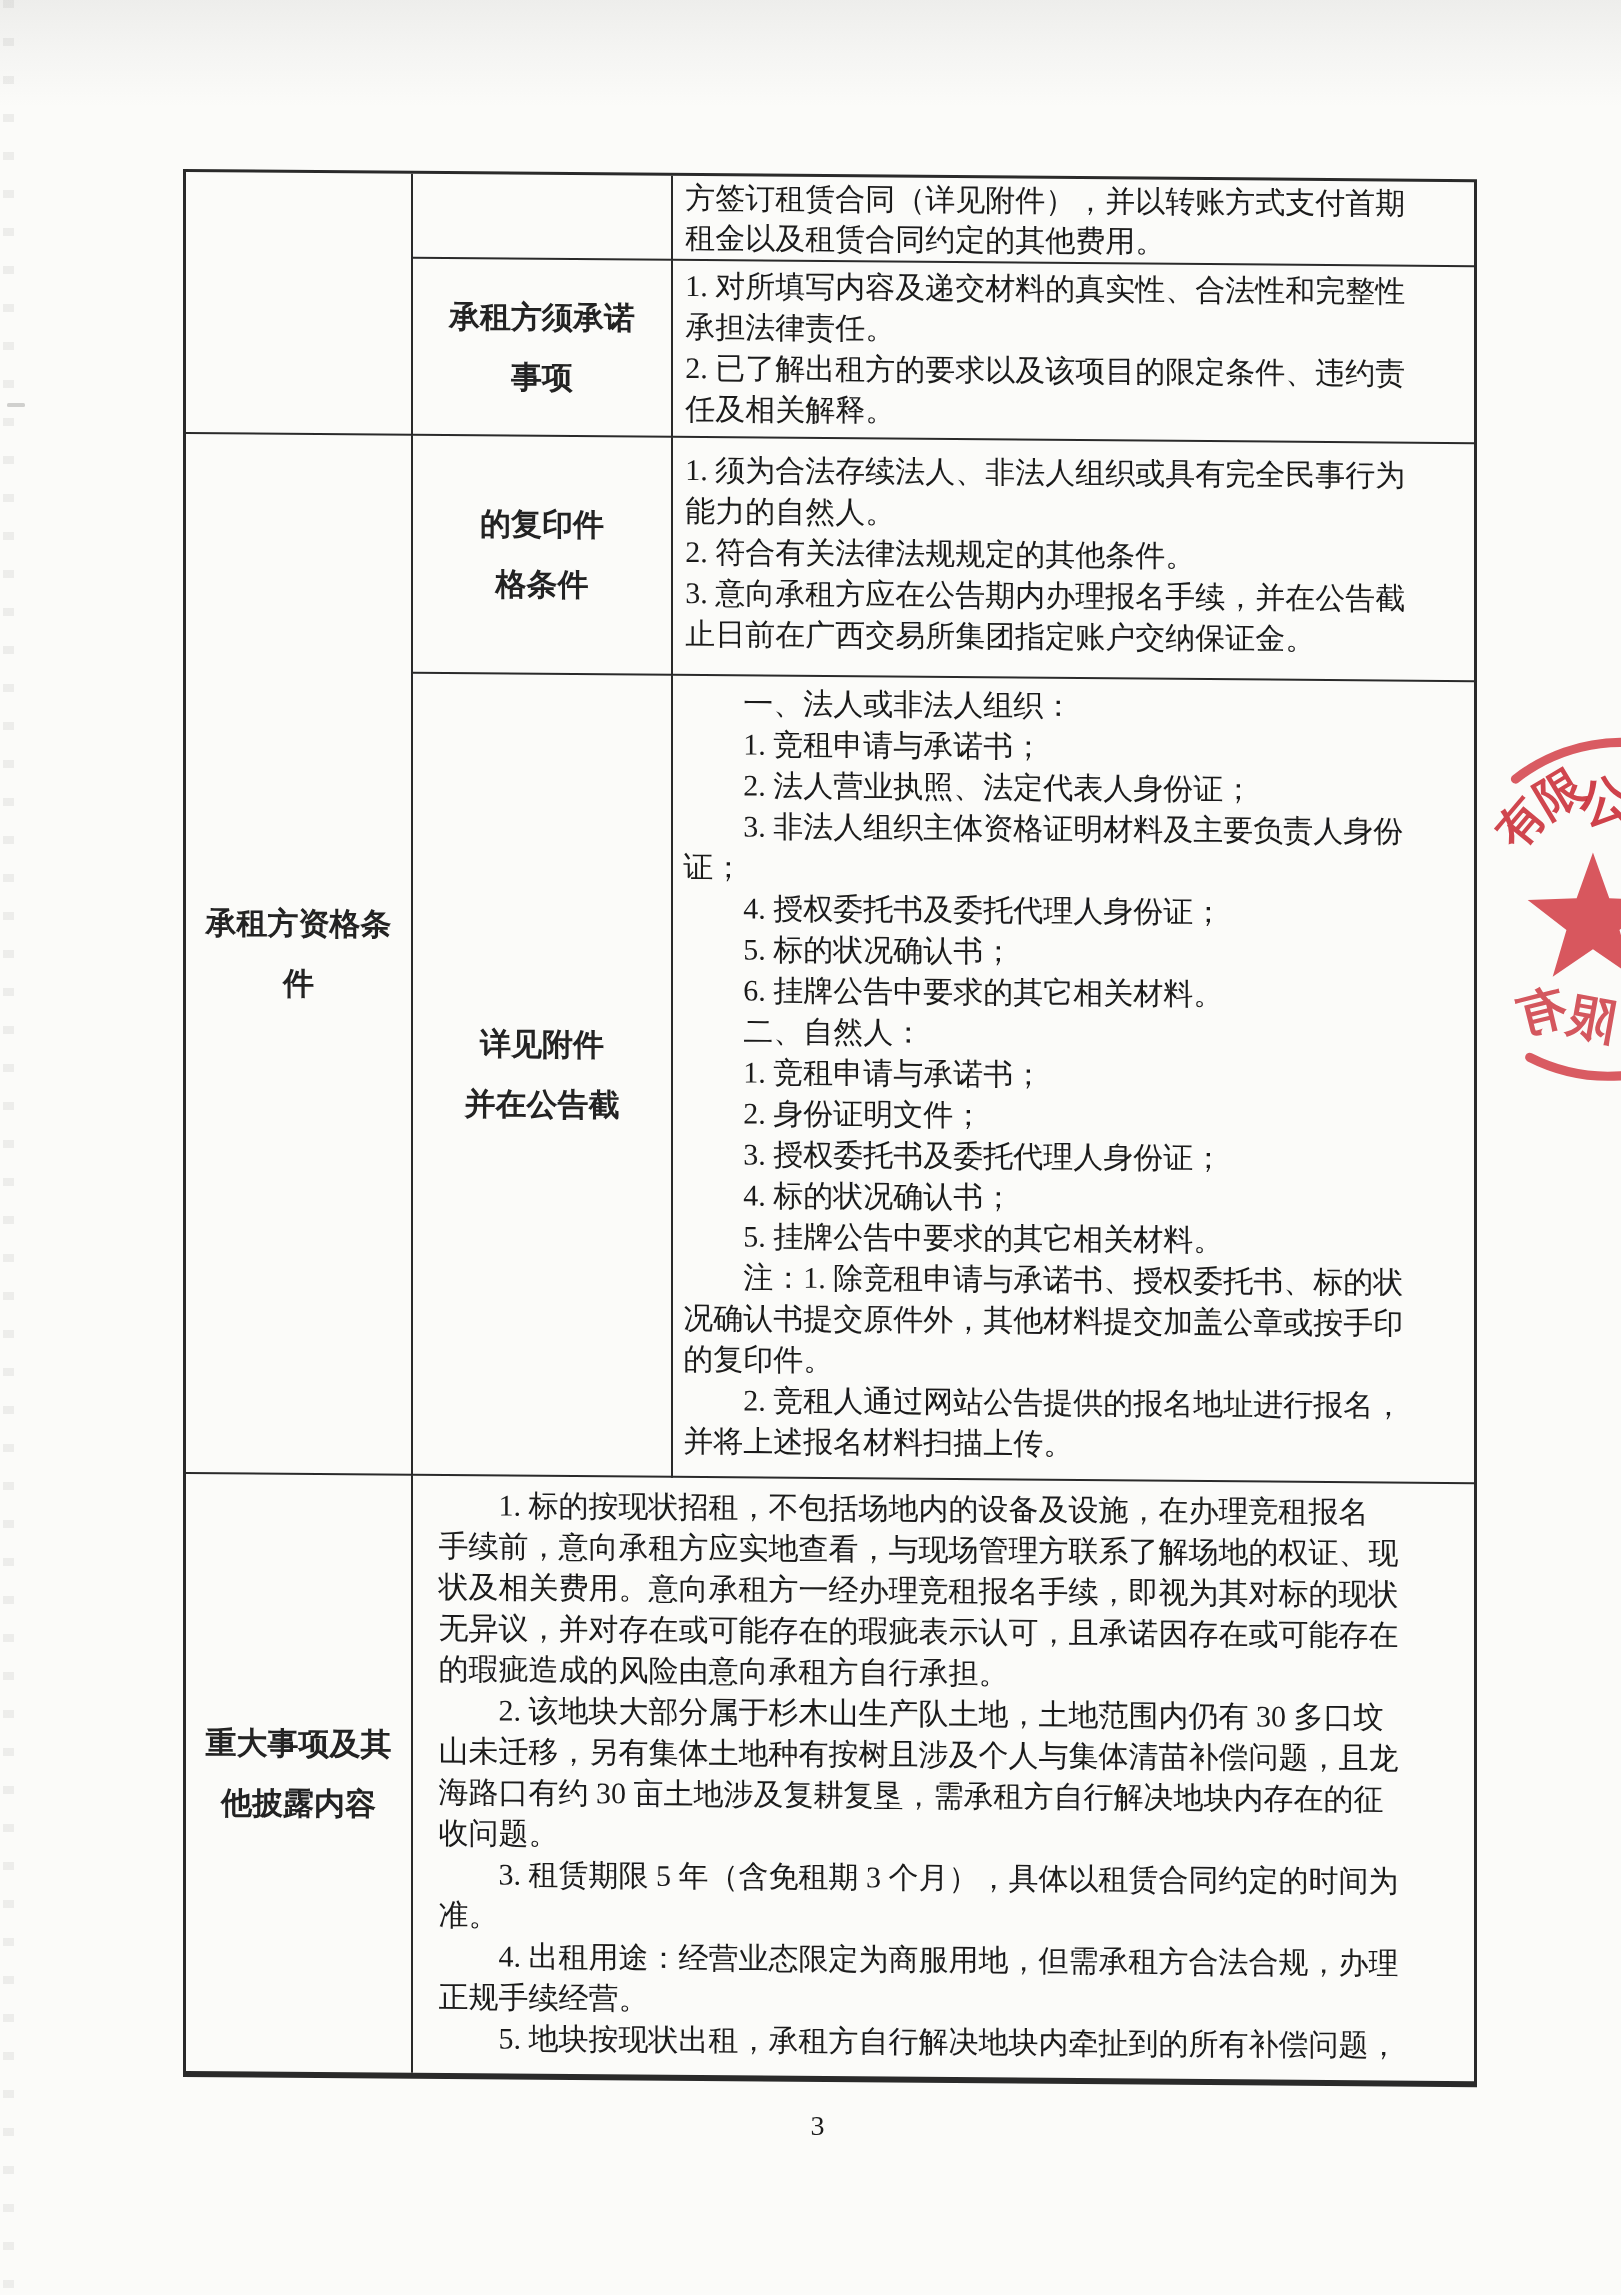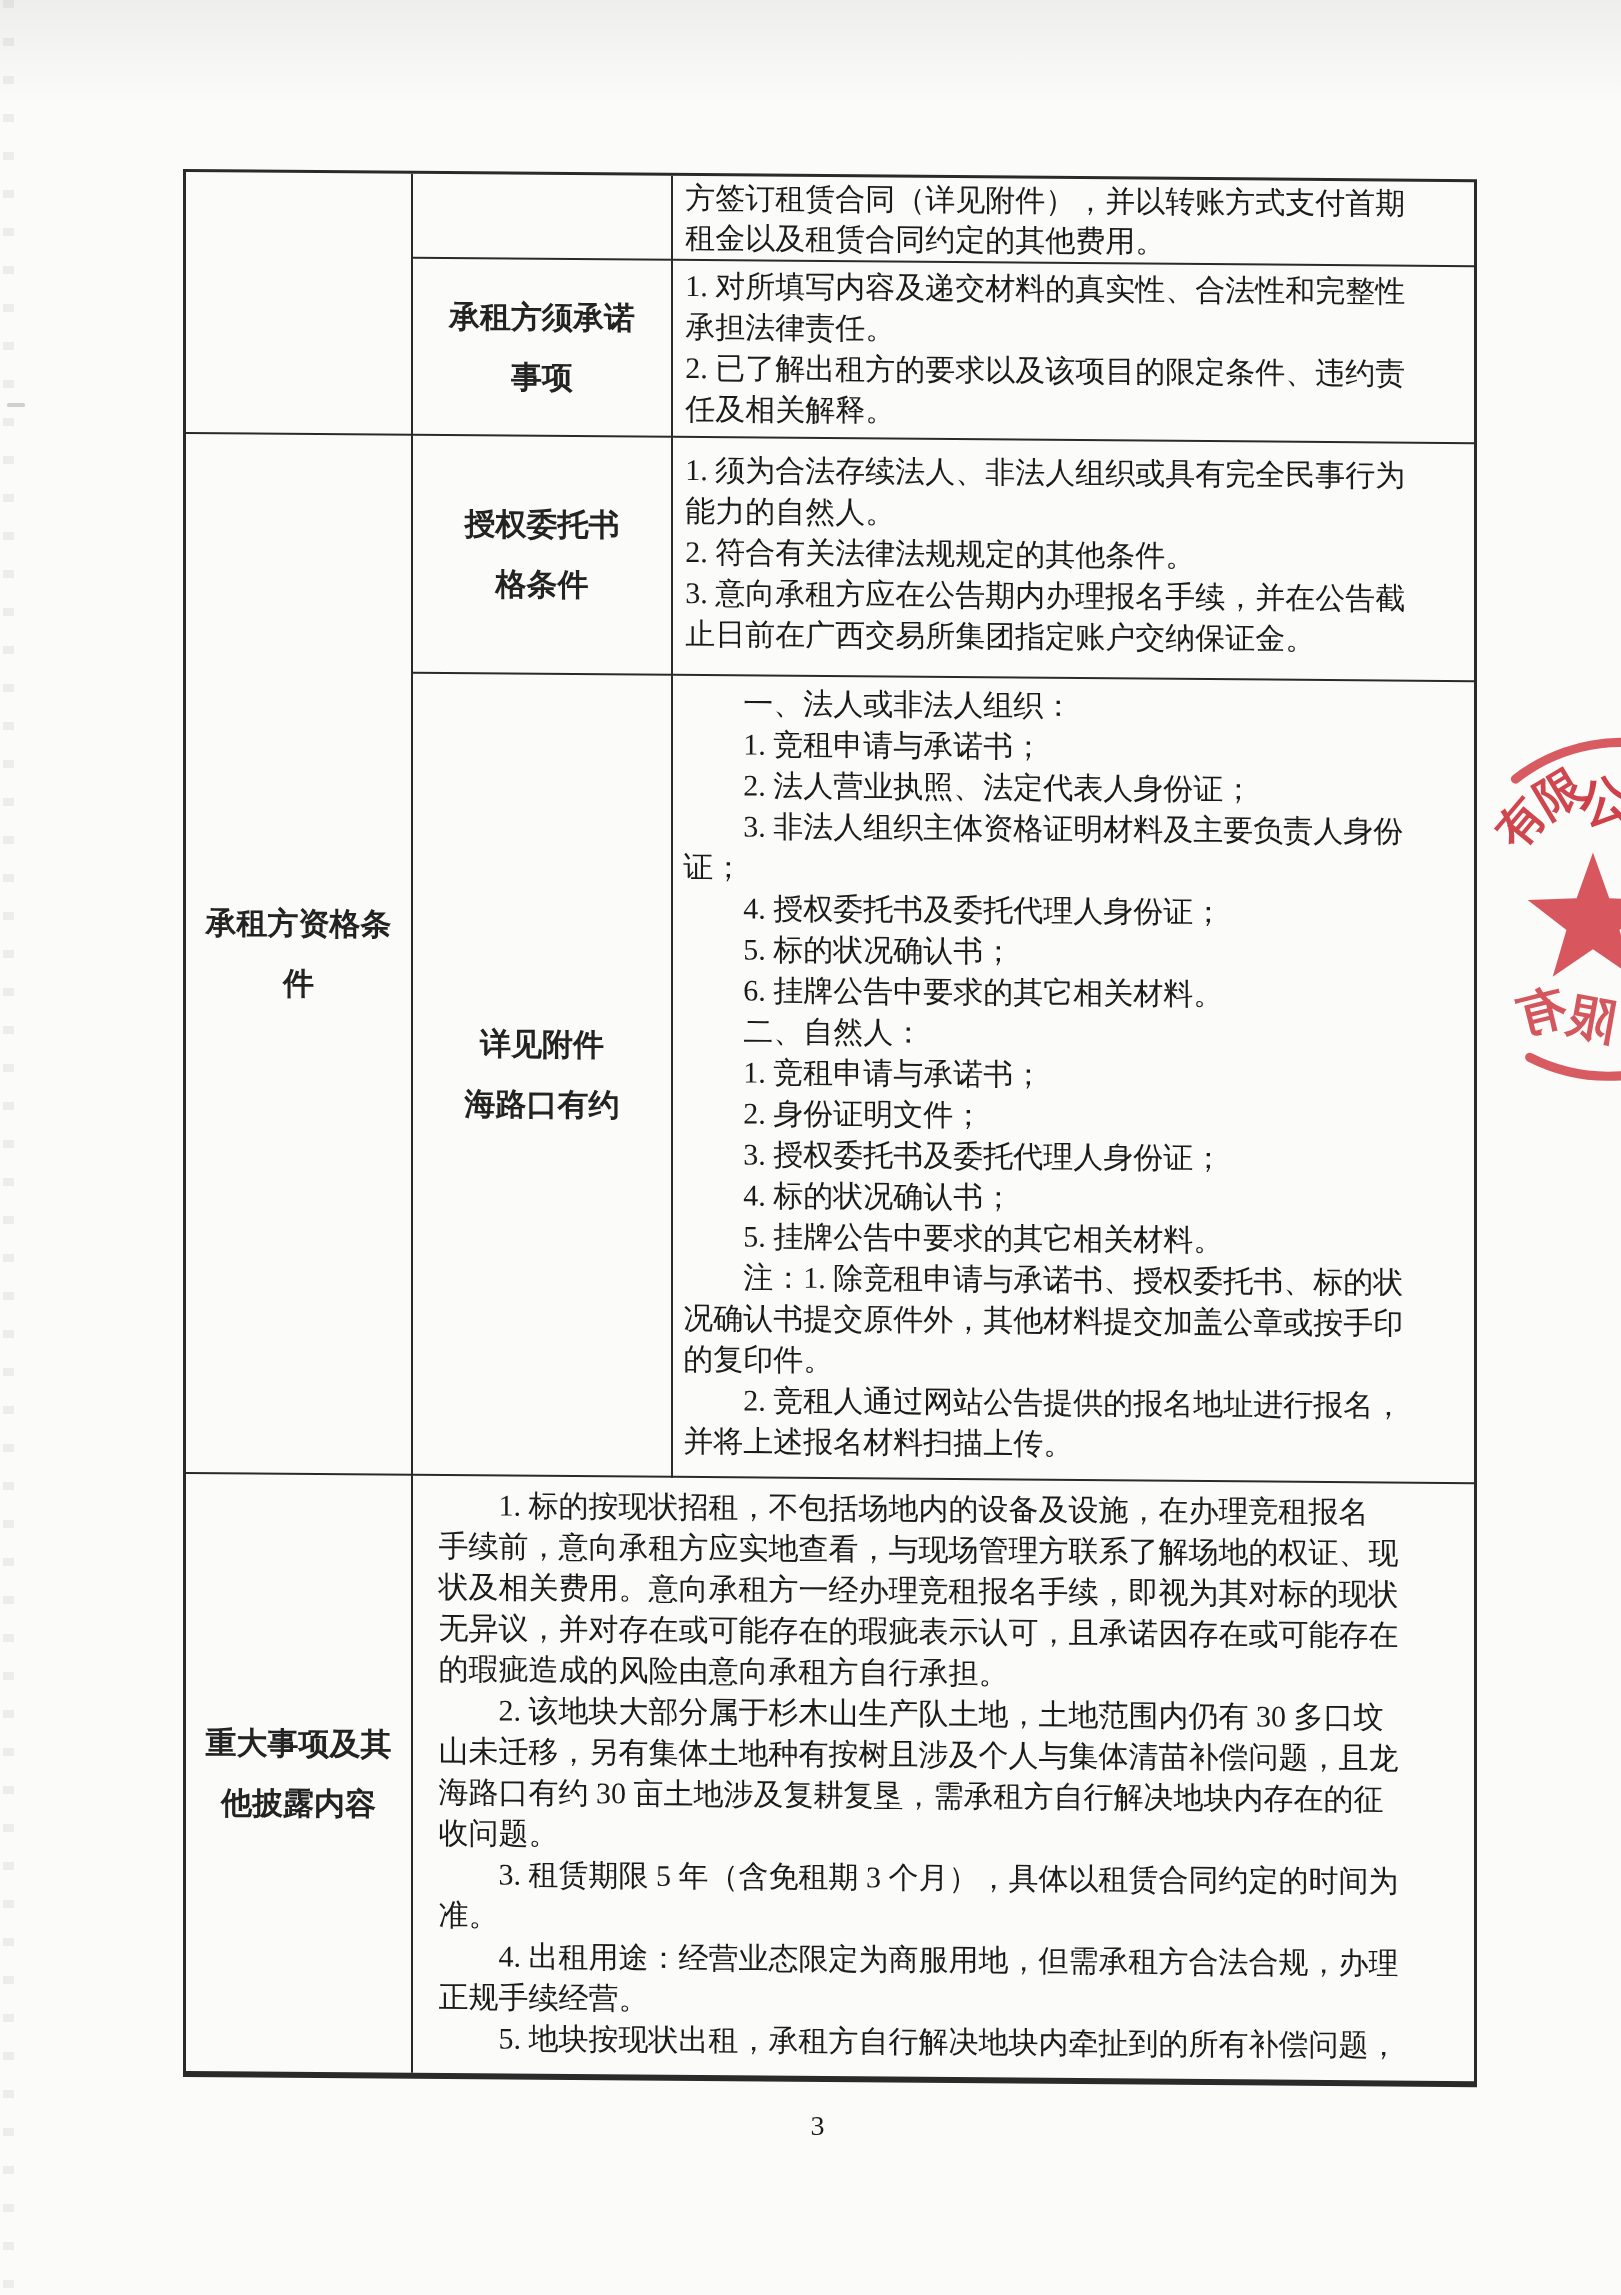--- a/index.html
+++ b/index.html
@@ -100,35 +100,35 @@
       <div class="ln">2. 已了解出租方的要求以及该项目的限定条件、违约责</div>
       <div class="ln">任及相关解释。</div>
     </div>
 
   <div class="cell br bb hdr" style="grid-column:1;grid-row:3/5;">
       <div class="ln">承租方资格条</div>
       <div class="ln">件</div>
     </div>
 
   <div class="cell br bb hdr" style="grid-column:2;grid-row:3;">
-      <div class="ln">授权委托书</div>
+      <div class="ln">的复印件</div>
       <div class="ln">格条件</div>
     </div>
 
   <div class="cell bb body-text lhC padC" style="grid-column:3;grid-row:3;">
       <div class="ln">1. 须为合法存续法人、非法人组织或具有完全民事行为</div>
       <div class="ln">能力的自然人。</div>
       <div class="ln">2. 符合有关法律法规规定的其他条件。</div>
       <div class="ln">3. 意向承租方应在公告期内办理报名手续，并在公告截</div>
       <div class="ln">止日前在广西交易所集团指定账户交纳保证金。</div>
     </div>
 
   <div class="cell br bb hdr" style="grid-column:2;grid-row:4;">
       <div class="ln">详见附件</div>
-      <div class="ln">海路口有约</div>
+      <div class="ln">并在公告截</div>
     </div>
 
   <div class="cell bb body-text lhD padD" style="grid-column:3;grid-row:4;">
       <div class="ln">　　一、法人或非法人组织：</div>
       <div class="ln">　　1. 竞租申请与承诺书；</div>
       <div class="ln">　　2. 法人营业执照、法定代表人身份证；</div>
       <div class="ln">　　3. 非法人组织主体资格证明材料及主要负责人身份</div>
       <div class="ln">证；</div>
       <div class="ln">　　4. 授权委托书及委托代理人身份证；</div>
       <div class="ln">　　5. 标的状况确认书；</div>

